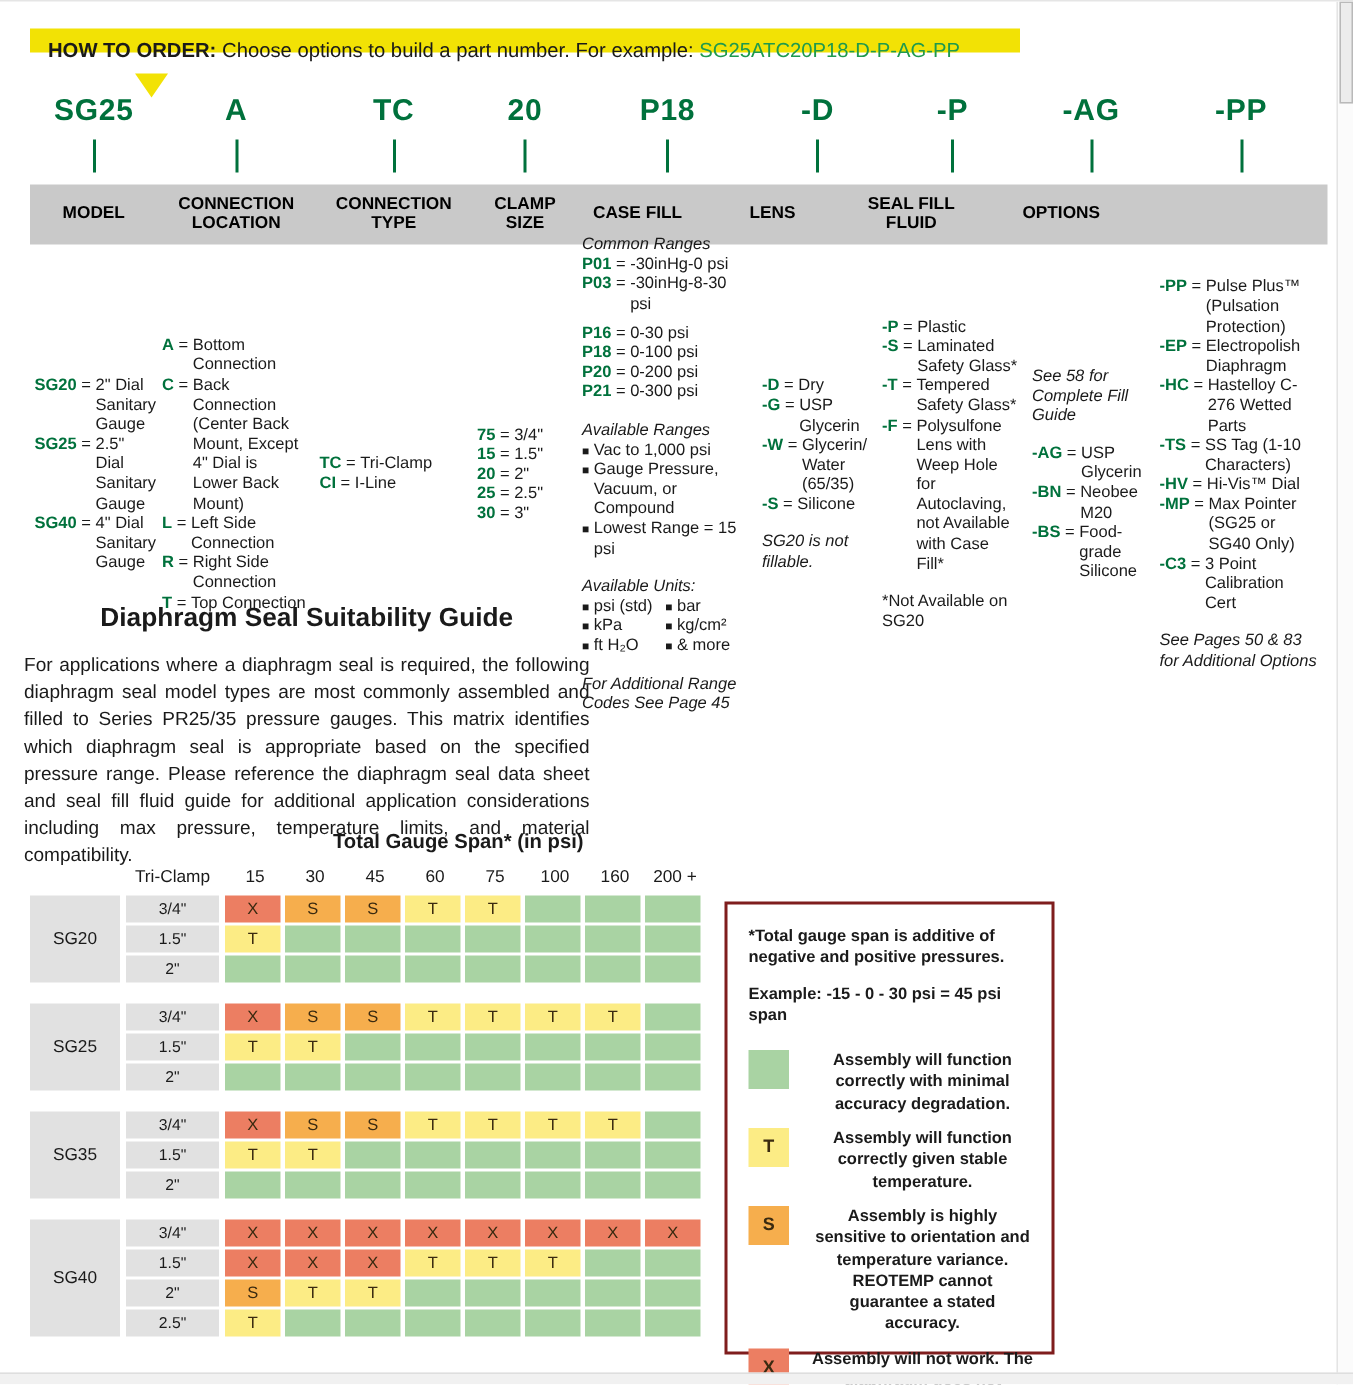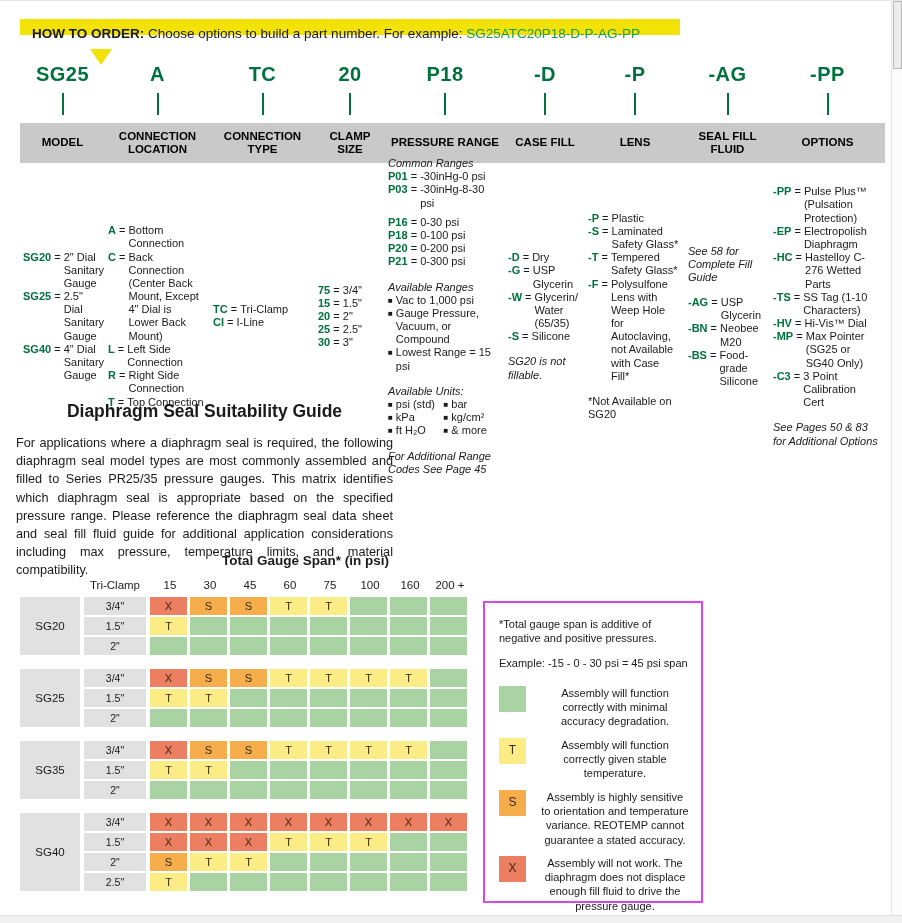--- a/index.html
+++ b/index.html
@@ -69,21 +69,21 @@
   .trow:last-child { margin-bottom:0; }
   .tsize { width:62px; margin-right:4px; background:var(--label-gray);
     display:flex; align-items:center; justify-content:center; font-size:10.5px; }
   .tcell { width:37px; margin-right:3px; display:flex; align-items:center; justify-content:center;
     font-size:11px; color:#3a2a10; }
   .bg-G{background:var(--cell-green);} .bg-T{background:var(--cell-yellow);}
   .bg-S{background:var(--cell-orange);} .bg-X{background:var(--cell-red);}
 
   
   .legend { position:absolute; left:483px; top:600px; width:220px; height:302px;
-    border:2px solid #d946ef; padding:14px 12px 0 14px; font-size:11px; line-height:1.3; }
+    border:2px solid #7f1d1d; padding:14px 12px 0 14px; font-size:11px; line-height:1.3;font-weight:bold; }
   .lg-note { margin-bottom:10px; }
   .lg-example { margin-bottom:16px; }
   .lg-item { display:flex; margin-bottom:9px; }
   .lg-swatch { width:27px; height:26px; margin-right:15px; flex:none;
     display:flex; align-items:center; justify-content:center; font-size:12px; color:#3a2a10; }
   .lg-text { flex:1;text-align:center; }
 
   
   .vscroll { position:absolute; right:0; top:0; width:11px; height:923px;
     background:#fbfbfb; border-left:1px solid #e4e4e4; }
@@ -146,23 +146,20 @@
         <span>MODEL</span>
       </div>
       <div class="hcell c1">
         <span>CONNECTION LOCATION</span>
       </div>
       <div class="hcell c2">
         <span>CONNECTION TYPE</span>
       </div>
       <div class="hcell c3">
         <span>CLAMP SIZE</span>
-      </div>
-      <div class="hcell c4">
-        <span>PRESSURE RANGE</span>
       </div>
       <div class="hcell c5">
         <span>CASE FILL</span>
       </div>
       <div class="hcell c6">
         <span>LENS</span>
       </div>
       <div class="hcell c7">
         <span>SEAL FILL FLUID</span>
       </div>

